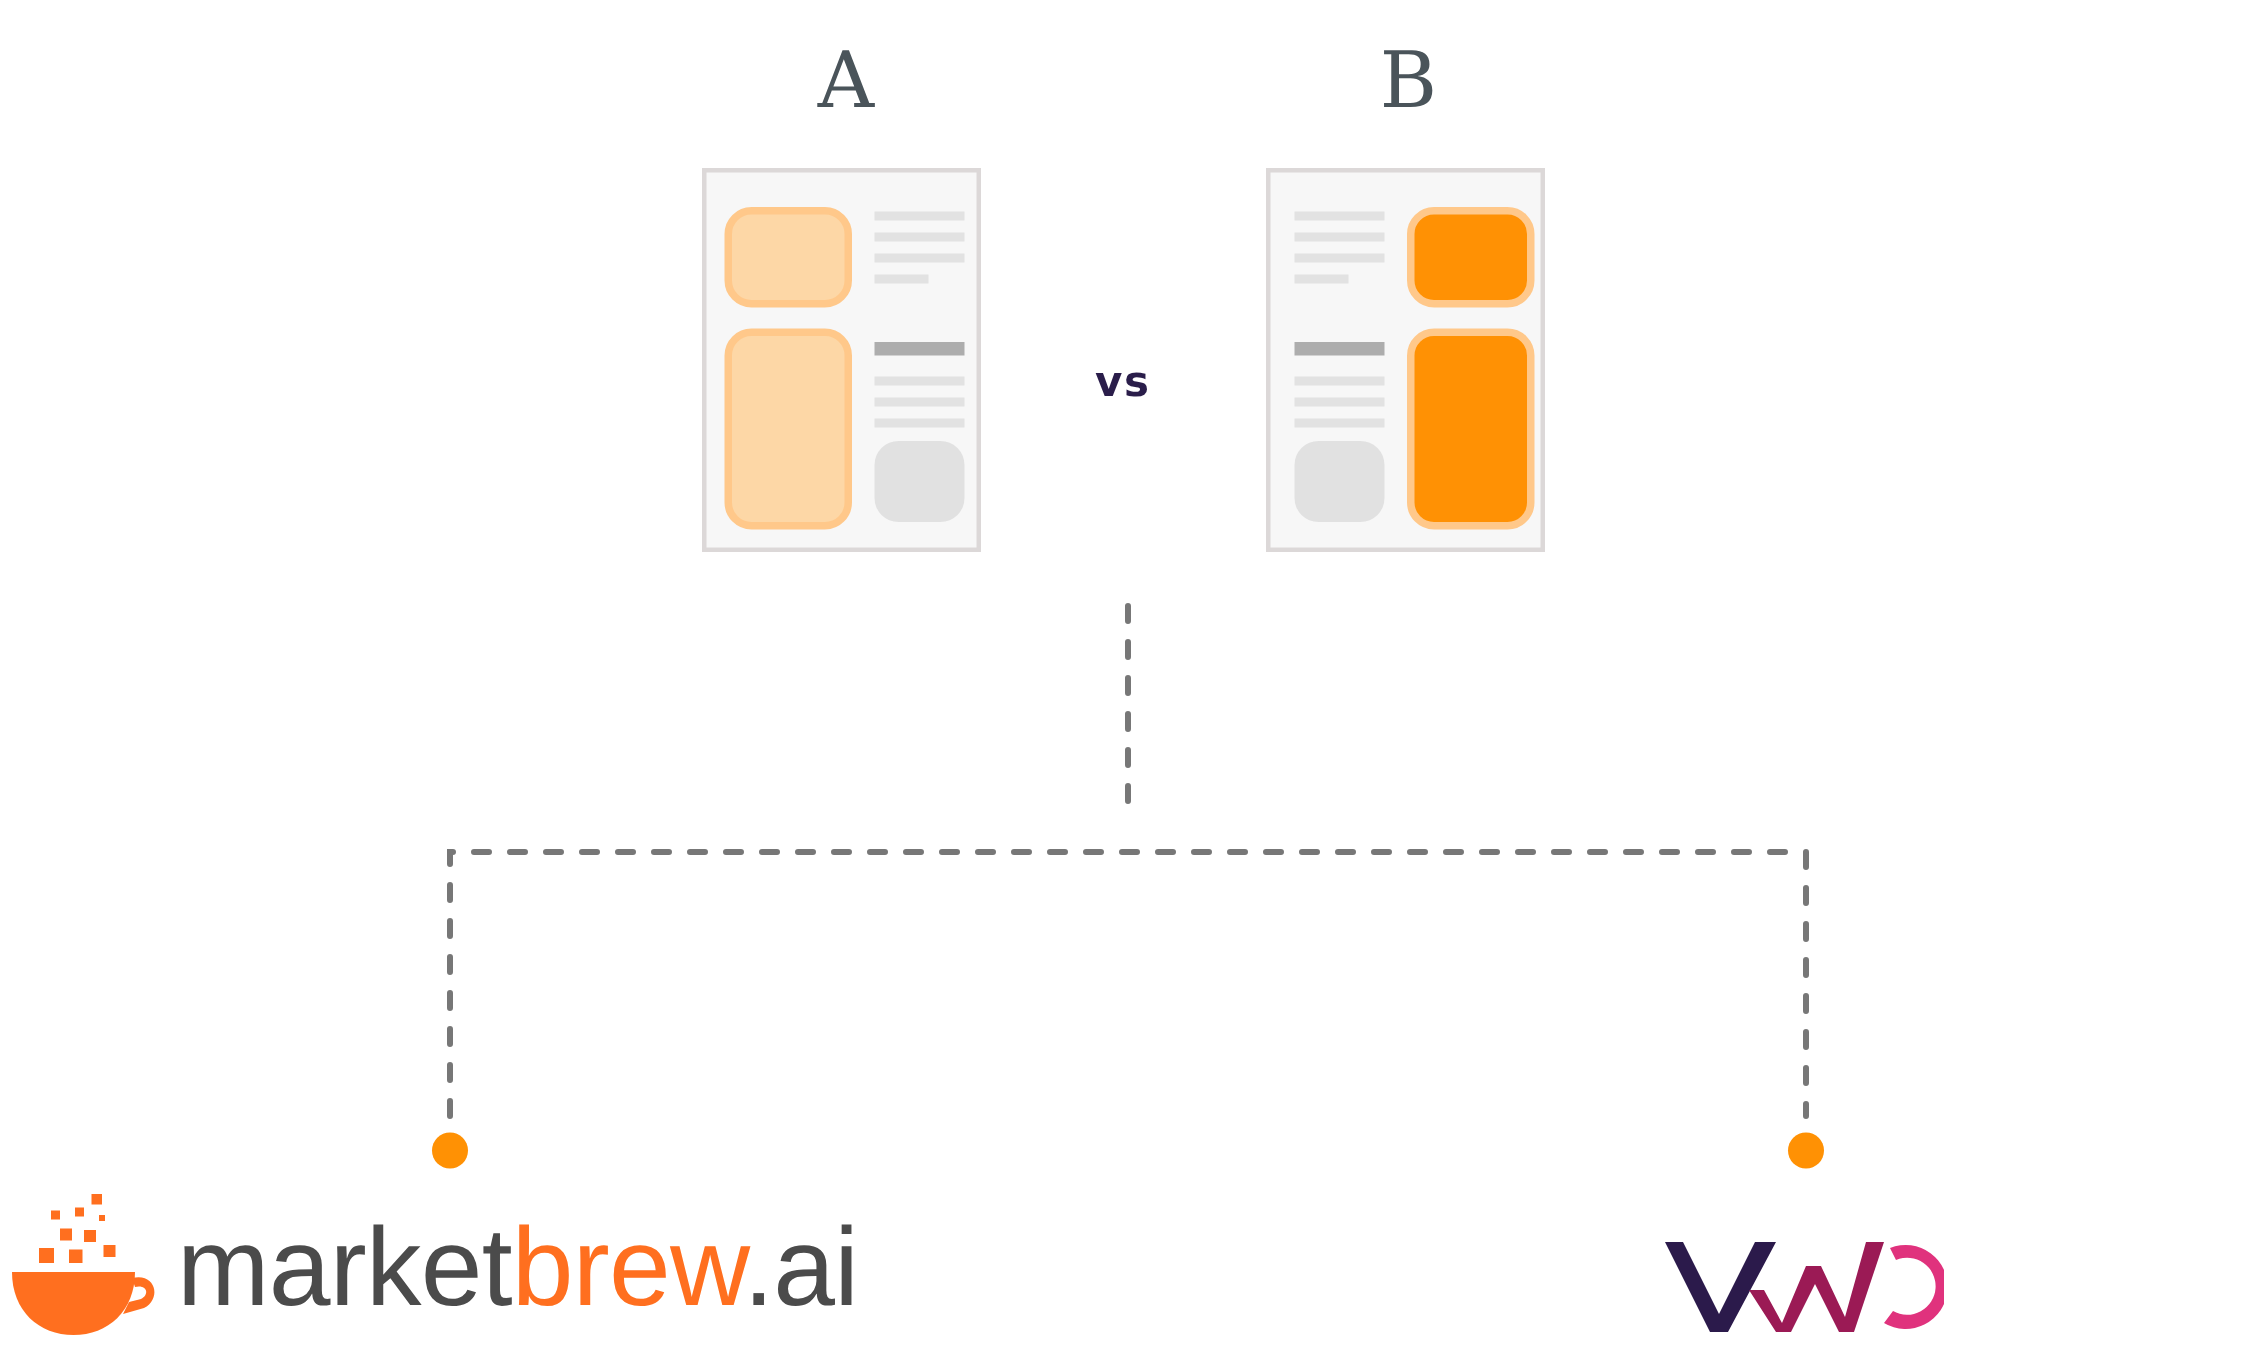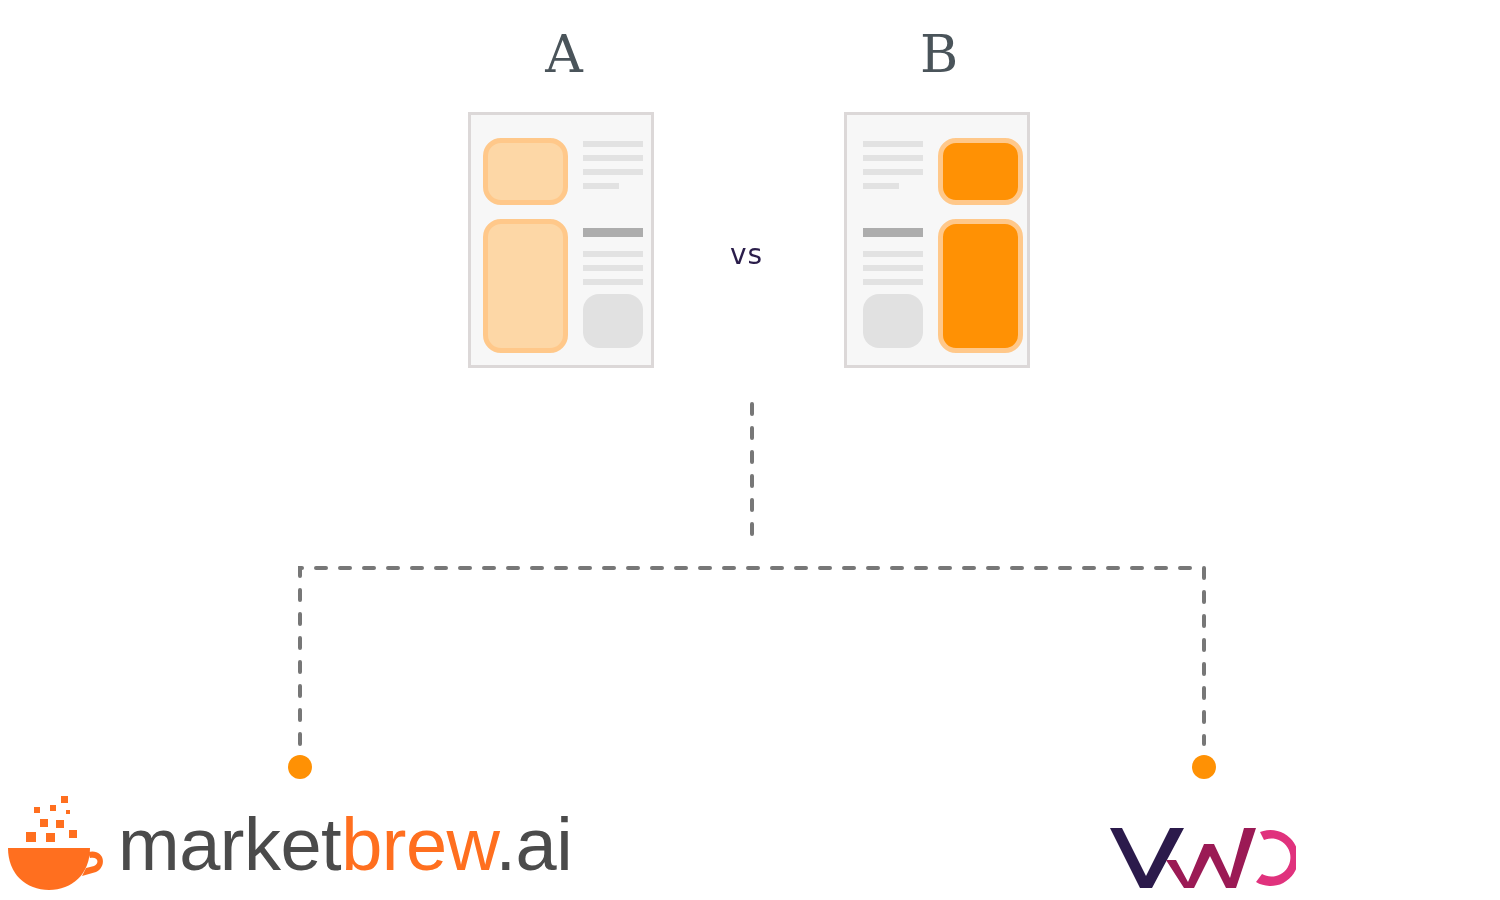--- a/index.html
+++ b/index.html
@@ -25,21 +25,21 @@
       border-radius: 18px;
       box-sizing: border-box;
     }
     .block.light { background: #fdd7a6; border: 5px solid #ffc88a; }
     .block.strong { background: #ff9104; border: 5px solid #ffc88a; }
     .block.grey { background: #e1e1e1; border: none; border-radius: 16px; }
     .line { position: absolute; height: 6px; background: #e2e2e2; }
     .line.dark { background: #adadad; height: 9px; }
     .vs {
       font-family: "DejaVu Sans", sans-serif;
-      font-weight: normal;
+      font-weight: bold;
       font-size: 28px;
       color: #2a1d4a;
       letter-spacing: 1px;
     }
     .dot { position: absolute; width: 24px; height: 24px; border-radius: 50%; background: #ff9104; }
     .mb-word {
       font-family: "Liberation Sans", sans-serif;
       font-size: 74px;
       line-height: 1;
       letter-spacing: -0.5px;

